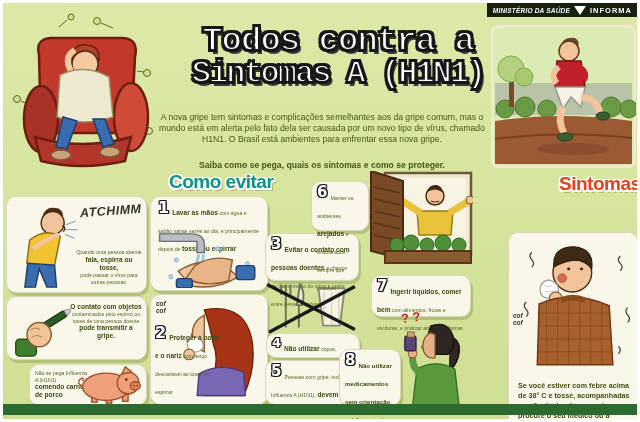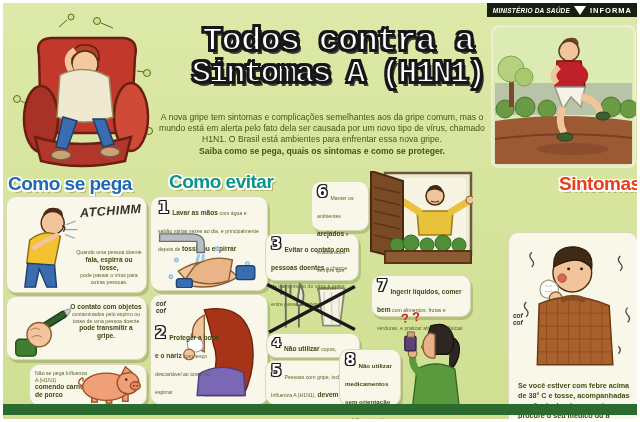--- a/index.html
+++ b/index.html
@@ -15,21 +15,21 @@
   .banner .inf{color:#fff;font-weight:bold;font-size:7.5px;letter-spacing:1px;}
   
   .title{position:absolute;left:166px;top:22px;width:338px;text-align:center;
     font-family:Liberation Mono, monospace;font-weight:bold;color:#fff;line-height:.98;
     -webkit-text-stroke:2px #171717;
     text-shadow:-2px -2px 0 #171717,2px -2px 0 #171717,-2px 2px 0 #171717,2px 2px 0 #171717,3px 4px 0 #3a3a3a;}
   .title .l1{font-size:34px;display:block;letter-spacing:-1px;}
   .title .l2{font-size:32px;display:block;letter-spacing:-2px;}
   .intro{position:absolute;left:150px;top:109px;width:338px;text-align:center;
     font-size:8.6px;line-height:1.28;color:#44571a;font-weight:500;}
-  .intro .b{font-weight:bold;display:block;margin-top:1px;}
+  .intro .b{font-weight:bold;display:block;margin-top:15px;}
   
   .sechead{position:absolute;font-weight:800;font-size:19px;letter-spacing:-.5px;
     text-shadow:-1.5px -1.5px 0 #fff,1.5px -1.5px 0 #fff,-1.5px 1.5px 0 #fff,1.5px 1.5px 0 #fff,2.5px 2.5px 0 rgba(120,90,20,.35);}
   .h-pega{left:5px;top:170px;color:#1e6ab0;}
   .h-evitar{left:159px;top:168px;color:#0d9488;padding-left:7px;}
   .h-sint{left:509px;top:170px;color:#e8401c;margin-left:47px;}
   
   .card{position:absolute;background:#f9f7ea;border:1px solid #dcd7ba;border-radius:10px;
     box-shadow:2px 3px 0 rgba(90,110,40,.28);box-sizing:border-box;}
   .num{float:left;font-family:"DejaVu Sans",sans-serif;font-weight:bold;font-size:16px;line-height:.9;
@@ -120,21 +120,20 @@
     <path d="M66 36 L90 36 L94 62 L64 62 Z" fill="#c0202a" stroke="#7c1016" stroke-width="1.5"></path>
     <path d="M68 42 Q58 50 66 58" stroke="#f2c49b" stroke-width="6" fill="none"></path>
     <path d="M88 42 Q98 48 92 56" stroke="#c0202a" stroke-width="6" fill="none"></path>
     <path d="M64 62 L94 62 L90 82 L80 72 L72 84 Z" fill="#f5f2e8" stroke="#9a9a8a" stroke-width="1.5"></path>
     <path d="M72 82 Q66 96 73 108" stroke="#f2c49b" stroke-width="7" fill="none"></path>
     <path d="M90 72 Q106 74 109 88" stroke="#f2c49b" stroke-width="7" fill="none"></path>
     <ellipse cx="74" cy="112" rx="8" ry="4" fill="#3a5f33" stroke="#24411f"></ellipse>
     <ellipse cx="112" cy="91" rx="7" ry="4" fill="#3a5f33" stroke="#24411f"></ellipse>
   </svg>
 
-  <div class="sechead h-pega">Como se pega</div>
   <div class="sechead h-evitar">Como evitar</div>
   <div class="sechead h-sint">Sintomas</div>
 
   <div class="card" style="left:3px;top:193px;width:141px;height:97px;">
     <svg class="abs" style="left:2px;bottom:2px" width="72" height="92" viewBox="0 0 72 96">
       <path d="M33 20 Q36 7 50 11 Q57 15 54 23 Q44 13 33 20Z" fill="#4a2c14"></path>
       <circle cx="44" cy="26" r="12" fill="#f2c49b" stroke="#4a2c12" stroke-width="1.5"></circle>
       <path d="M54 29 q5 2 1 6" stroke="#4a2c12" stroke-width="1.5" fill="none"></path>
       <g stroke="#8aa0b8" stroke-width="1.2">
         <line x1="58" y1="28" x2="68" y2="24"></line>

